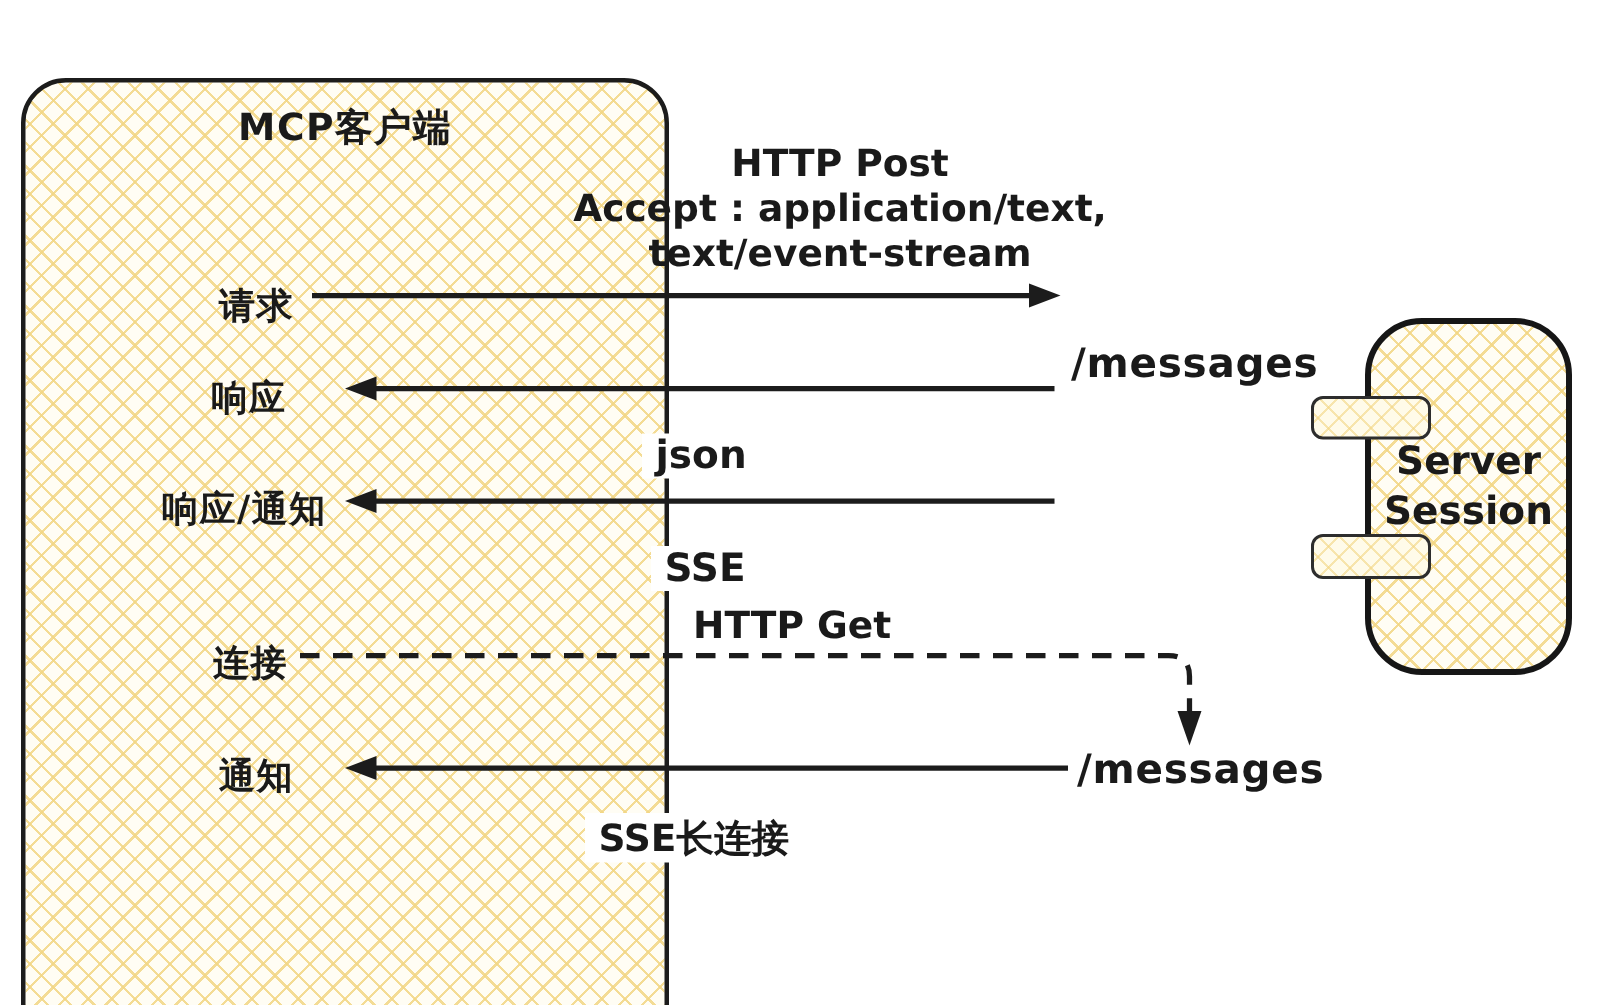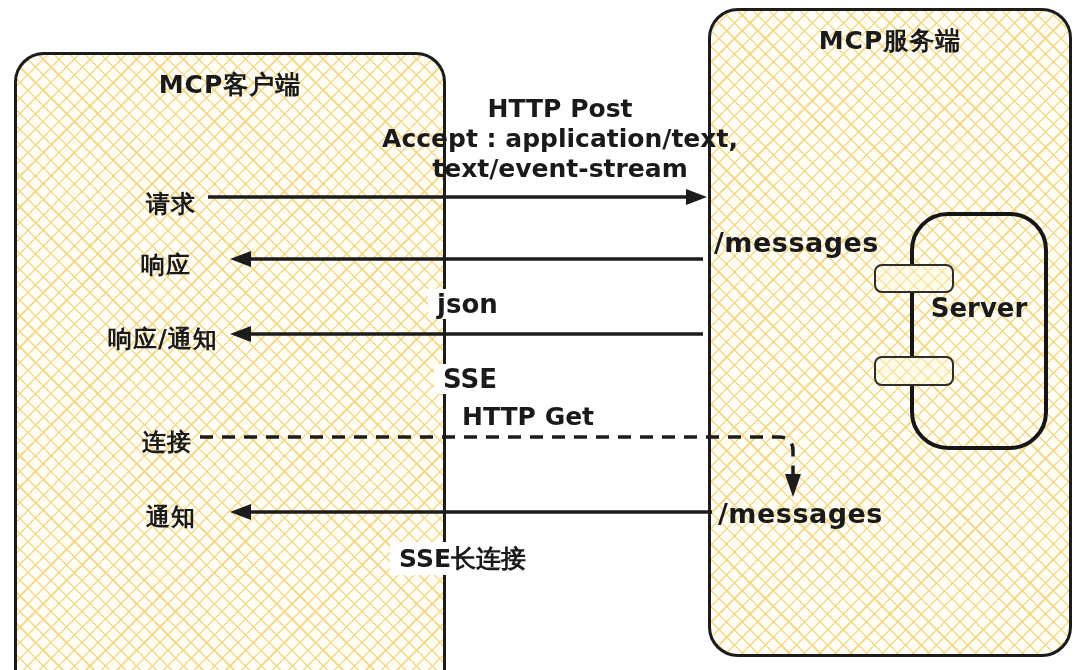--- a/index.html
+++ b/index.html
@@ -53,27 +53,25 @@
 </style>
 </head>
 <body>
 
 <div class="canvas">
 
   <div class="actor-box client hatch">
     <div class="actor-title">MCP客户端</div>
   </div>
 
-  <div class="actor-box server hatch">
-    <div class="actor-title">MCP服务端</div>
-  </div>
 
   <div class="session-box hatch"></div>
   <div class="session-label">
     <div>Server</div>
+    <div>Session</div>
   </div>
   <div class="port p1"></div>
   <div class="port p2"></div>
 
   <svg class="arrows" width="1080" height="670" viewBox="0 0 1080 670">
 
     <g stroke="#1c1c1c" fill="#1c1c1c">
       <line x1="208" y1="197" x2="692" y2="197" stroke-width="3.5"></line>
       <polygon points="686,189 707,197 686,205" stroke="none"></polygon>
     </g>

